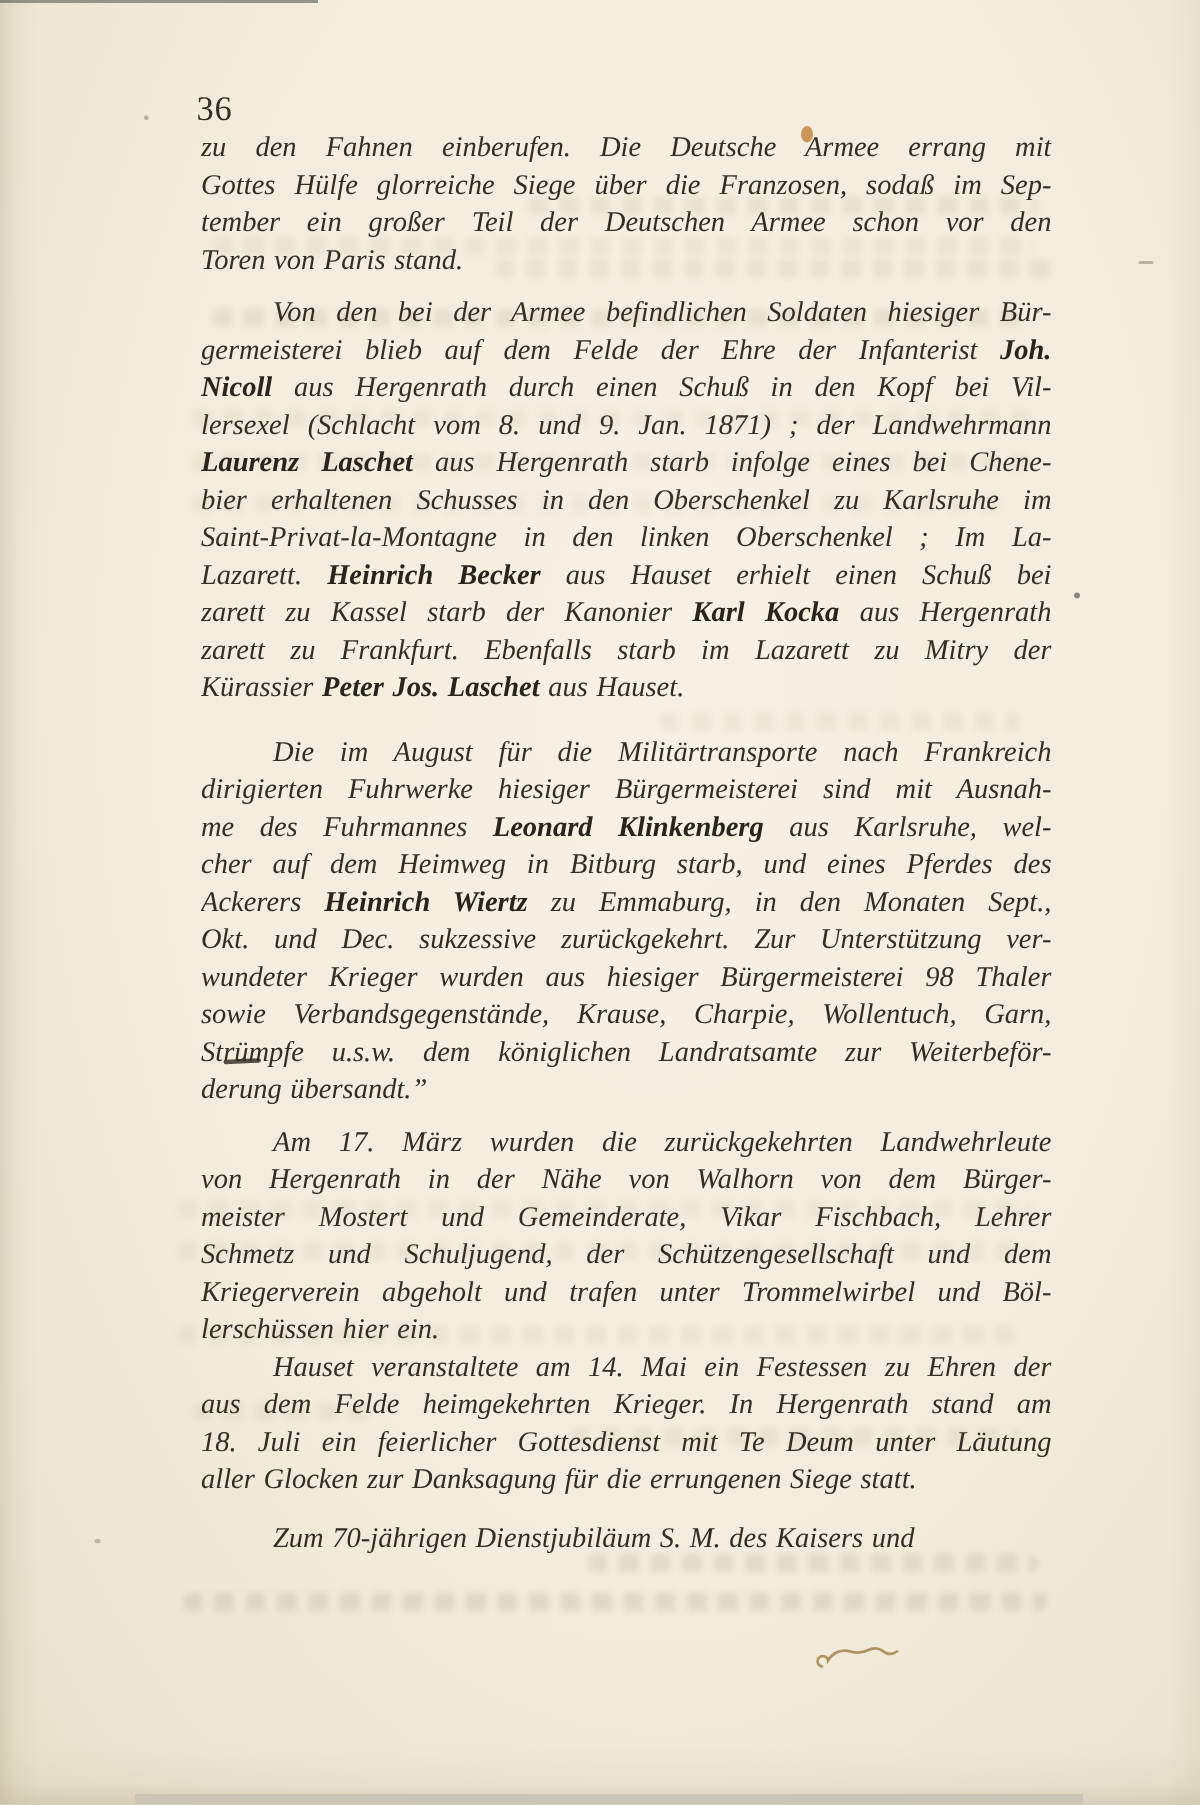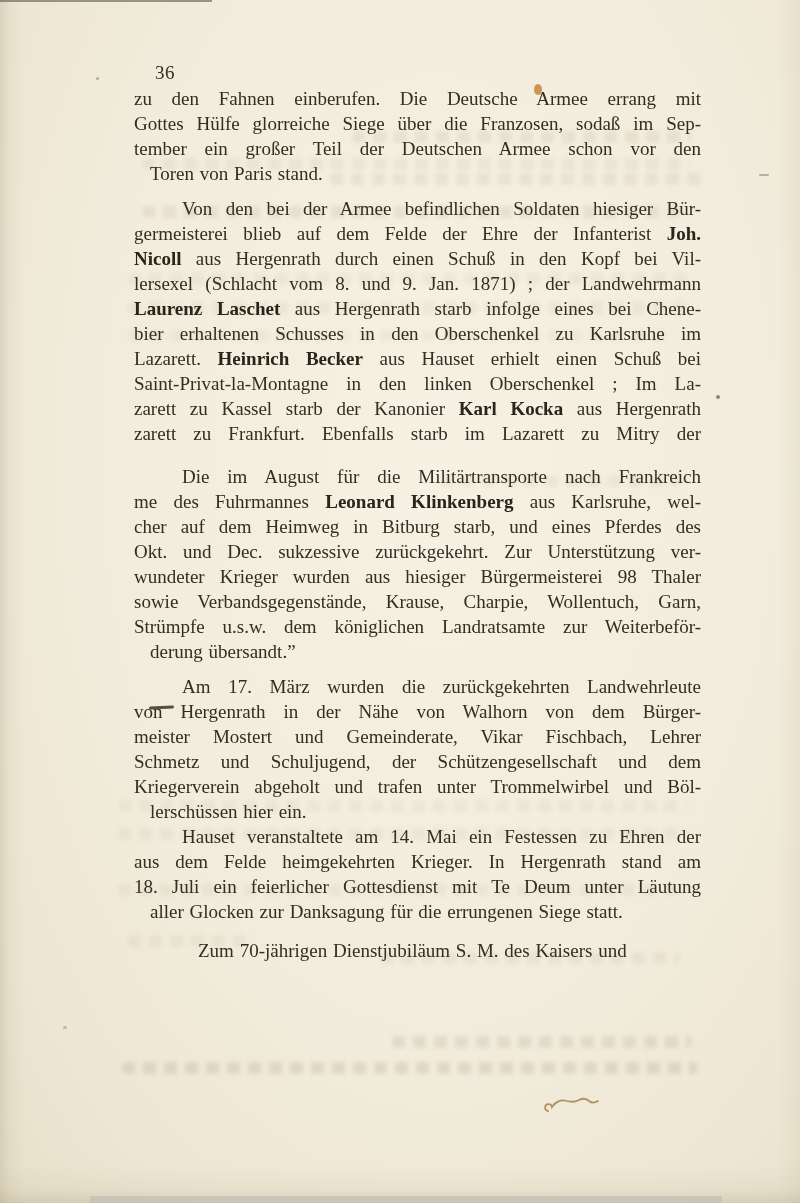--- a/index.html
+++ b/index.html
@@ -11,34 +11,34 @@
     font-family:"Liberation Serif","DejaVu Serif",serif;
     color:#332d23;
     background:
       linear-gradient(90deg, rgba(176,165,135,.30) 0px, rgba(176,165,135,.10) 10px, rgba(176,165,135,0) 26px),
       linear-gradient(0deg,  rgba(170,160,132,.32) 0px, rgba(170,160,132,.10) 14px, rgba(170,160,132,0) 40px),
       linear-gradient(270deg,rgba(176,165,135,.12) 0px, rgba(176,165,135,0) 22px),
       radial-gradient(ellipse at 55% 38%, #f6f1e2 0%, #f2ecdc 55%, #ede6d3 82%, #e7dfc9 100%);
   }
   .pageno{
     position:absolute;left:131px;top:62px;
-    font-size:19px;line-height:22px;letter-spacing:.5px;margin-left:24px;
+    font-size:23px;line-height:22px;letter-spacing:.5px;
   }
   .text-block{
     position:absolute;left:134px;top:86px;width:567px;
     font-size:19px;line-height:25px;
     word-spacing:1px;
   }
-  .para{margin:0;}
+  .para{margin:0;font-style:italic;}
   .line{
     text-align:justify;
     text-align-last:justify;
     height:25px;overflow:hidden;
   }
-  .line.last{text-align-last:left;margin-left:16px;}
+  .line.last{text-align-last:left;}
   .line.indent{text-indent:48px;}
   b{font-weight:bold;color:#2a251c;}
   
   .ghost{
     position:absolute;height:12px;border-radius:5px;
     background:repeating-linear-gradient(90deg, rgba(148,134,104,.55) 0 13px, rgba(148,134,104,0) 13px 21px);
     filter:blur(2px);
     pointer-events:none;
   }
   .g1 {left:352px;top:131px;width:340px;opacity:.22;}
@@ -117,29 +117,32 @@
         <div class="line"><span>tember ein großer Teil der Deutschen Armee schon vor den</span></div>
         <div class="line last"><span>Toren von Paris stand.</span></div>
       </div>
       <div class="para" style="margin-top: 10px;">
         <div class="line indent"><span>Von den bei der Armee befindlichen Soldaten hiesiger Bür-</span></div>
         <div class="line"><span>germeisterei blieb auf dem Felde der Ehre der Infanterist </span><b>Joh.</b></div>
         <div class="line"><b>Nicoll</b><span> aus Hergenrath durch einen Schuß in den Kopf bei Vil-</span></div>
         <div class="line"><span>lersexel (Schlacht vom 8. und 9. Jan. 1871) ; der Landwehrmann</span></div>
         <div class="line"><b>Laurenz Laschet</b><span> aus Hergenrath starb infolge eines bei Chene-</span></div>
         <div class="line"><span>bier erhaltenen Schusses in den Oberschenkel zu Karlsruhe im</span></div>
+        <div class="line"><span>Saint-Privat-la-Montagne in den linken Oberschenkel ; Im La-</span></div>
         <div class="line"><span>Lazarett. </span><b>Heinrich Becker</b><span> aus Hauset erhielt einen Schuß bei</span></div>
-        <div class="line"><span>Saint-Privat-la-Montagne in den linken Oberschenkel ; Im La-</span></div>
         <div class="line"><span>zarett zu Kassel starb der Kanonier </span><b>Karl Kocka</b><span> aus Hergenrath</span></div>
         <div class="line"><span>zarett zu Frankfurt. Ebenfalls starb im Lazarett zu Mitry der</span></div>
+        <div class="line last"><span>Kürassier </span><b>Peter Jos. Laschet</b><span> aus Hauset.</span></div>
       </div>
       <div class="para" style="margin-top: 18px;">
         <div class="line indent"><span>Die im August für die Militärtransporte nach Frankreich</span></div>
+        <div class="line"><span>dirigierten Fuhrwerke hiesiger Bürgermeisterei sind mit Ausnah-</span></div>
         <div class="line"><span>me des Fuhrmannes </span><b>Leonard Klinkenberg</b><span> aus Karlsruhe, wel-</span></div>
         <div class="line"><span>cher auf dem Heimweg in Bitburg starb, und eines Pferdes des</span></div>
+        <div class="line"><span>Ackerers </span><b>Heinrich Wiertz</b><span> zu Emmaburg, in den Monaten Sept.,</span></div>
         <div class="line"><span>Okt. und Dec. sukzessive zurückgekehrt. Zur Unterstützung ver-</span></div>
         <div class="line"><span>wundeter Krieger wurden aus hiesiger Bürgermeisterei 98 Thaler</span></div>
         <div class="line"><span>sowie Verbandsgegenstände, Krause, Charpie, Wollentuch, Garn,</span></div>
         <div class="line"><span>Strümpfe u.s.w. dem königlichen Landratsamte zur Weiterbeför-</span></div>
         <div class="line last"><span>derung übersandt.”</span></div>
       </div>
       <div class="para" style="margin-top: 10px;">
         <div class="line indent"><span>Am 17. März wurden die zurückgekehrten Landwehrleute</span></div>
         <div class="line"><span>von Hergenrath in der Nähe von Walhorn von dem Bürger-</span></div>
         <div class="line"><span>meister Mostert und Gemeinderate, Vikar Fischbach, Lehrer</span></div>

